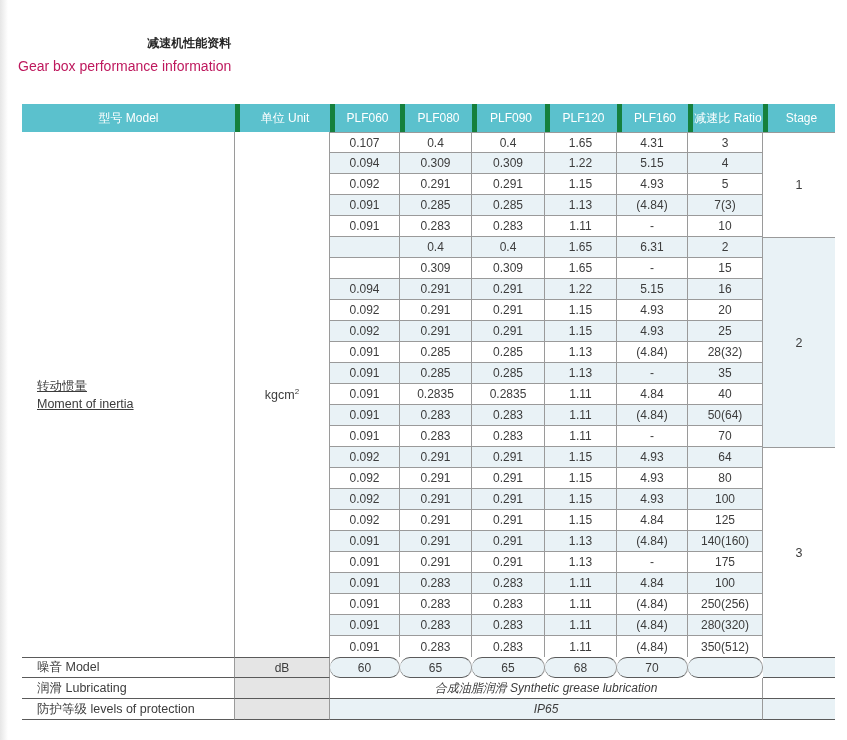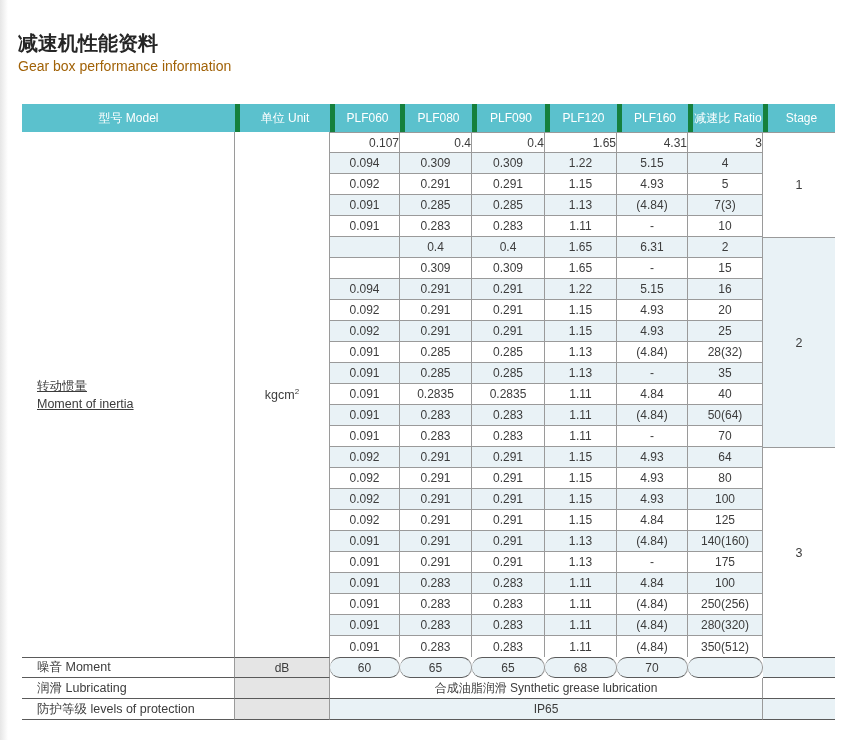--- a/index.html
+++ b/index.html
@@ -13,60 +13,60 @@
   body{
     width:847px;height:740px;position:relative;overflow:hidden;
     font-family:"Liberation Sans","DejaVu Sans",sans-serif;
     color:var(--text);
   }
   .edge-strip{
     position:absolute;left:0;top:0;width:8px;height:740px;
     background:linear-gradient(to right,#e6e6e6,#ffffff);
   }
   .titles{position:absolute;left:18px;top:34px;}
-  .title-zh{font-size:20px;font-weight:bold;color:#262626;line-height:19px;}
-  .title-en{font-size:14px;color:#a16207;line-height:17px;margin-top:5px;}
+  .title-zh{font-size:12px;font-weight:bold;color:#262626;line-height:19px;text-align:right;}
+  .title-en{font-size:14px;color:#be185d;line-height:17px;margin-top:5px;}
   table{
     position:absolute;left:22px;top:104px;
     border-collapse:separate;border-spacing:0;table-layout:fixed;
     width:813px;
   }
   th{
     background:var(--teal);color:#ffffff;font-weight:normal;
     font-size:12px;height:28px;padding:0;text-align:center;
     overflow:hidden;white-space:nowrap;
   }
   th + th{border-left:5px solid #15803d;}
   td{
     font-size:12px;color:var(--text);text-align:center;vertical-align:middle;
     padding:0;overflow:hidden;white-space:nowrap;
   }
   tr.data-row{height:21px;}
   td.data-cell{border-right:1px solid var(--grid);border-bottom:1px solid var(--grid);}
-  td.first-data{border-top:1px solid var(--grid);text-align:right;}
+  td.first-data{border-top:1px solid var(--grid);}
   tr.last-data-row td.data-cell{border-bottom:none;}
   td.stripe{background:var(--stripe);}
   td.model-cell{
     border-right:1px solid var(--grid);text-align:left;padding-left:15px;
     font-size:12.5px;background:#ffffff;vertical-align:middle;white-space:normal;text-decoration:underline;
   }
   td.model-cell div{line-height:18px;}
   td.unit-cell{border-right:1px solid var(--grid);background:#ffffff;font-size:12.5px;}
   td.unit-cell sup{font-size:8px;}
   td.stage-cell{border-top:1px solid var(--grid);font-size:12.5px;}
   tr.bottom-row{height:21px;}
   tr.bottom-row td{border-bottom:1px solid var(--dark);}
   tr.noise-row td{border-top:1px solid var(--dark);}
   td.label-cell{
     text-align:left;padding-left:15px;border-right:1px solid var(--grid);
     font-size:12.5px;background:#ffffff;
   }
   td.unit-bottom{border-right:1px solid var(--grid);background:#e5e5e5;}
   td.bottom-val{border-right:1px solid var(--grid);border-radius:10px;}
-  td.span-cell{border-right:1px solid var(--grid);}
+  td.span-cell{border-right:1px solid var(--grid);font-style:italic;}
 </style>
 </head>
 <body>
 
 <div class="edge-strip"></div>
 
 <div class="titles">
   <div class="title-zh">减速机性能资料</div>
   <div class="title-en">Gear box performance information</div>
 </div>
@@ -299,21 +299,21 @@
       </tr>
       <tr class="data-row last-data-row">
         <td class="data-cell">0.091</td>
         <td class="data-cell">0.283</td>
         <td class="data-cell">0.283</td>
         <td class="data-cell">1.11</td>
         <td class="data-cell">(4.84)</td>
         <td class="data-cell">350(512)</td>
       </tr>
       <tr class="bottom-row noise-row">
-        <td class="label-cell">噪音 Moment</td>
+        <td class="label-cell">噪音 Model</td>
         <td class="unit-bottom">dB</td>
         <td class="bottom-val stripe">60</td>
         <td class="bottom-val stripe">65</td>
         <td class="bottom-val stripe">65</td>
         <td class="bottom-val stripe">68</td>
         <td class="bottom-val stripe">70</td>
         <td class="bottom-val stripe"></td>
         <td class="stripe"></td>
       </tr>
       <tr class="bottom-row">

